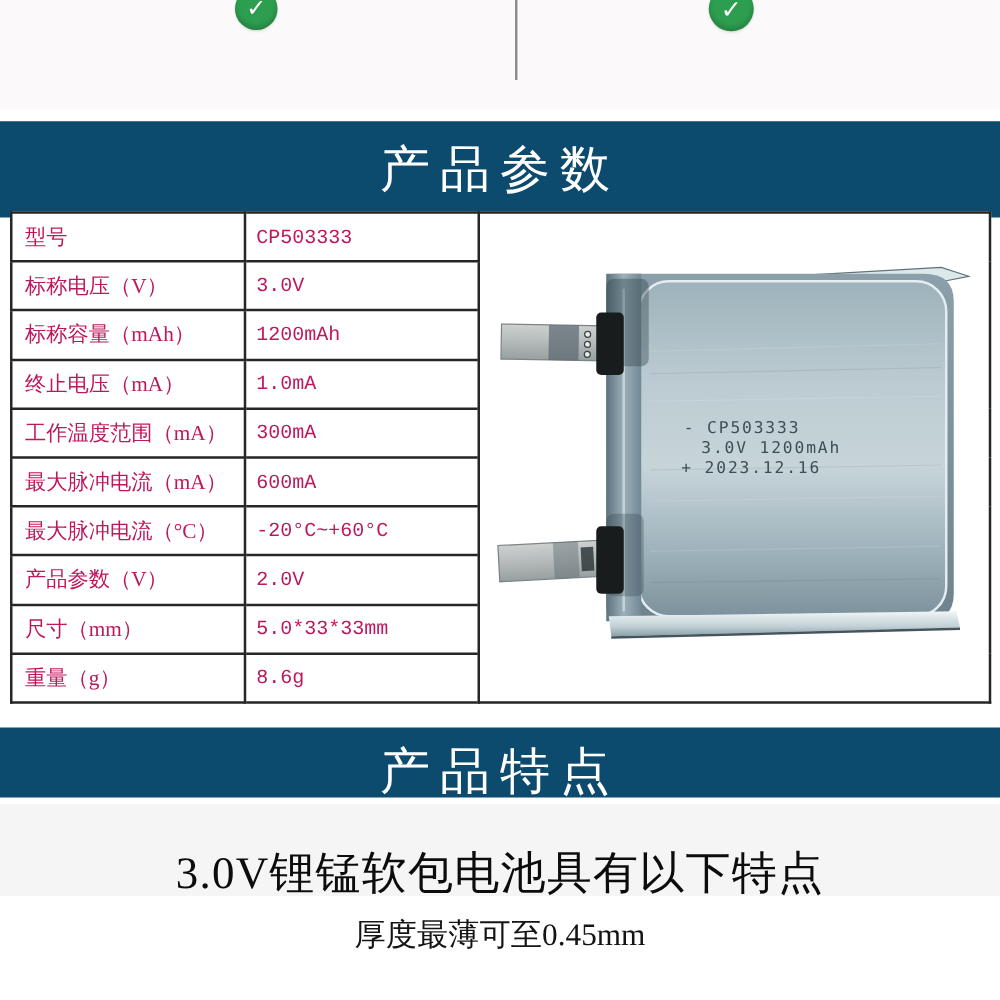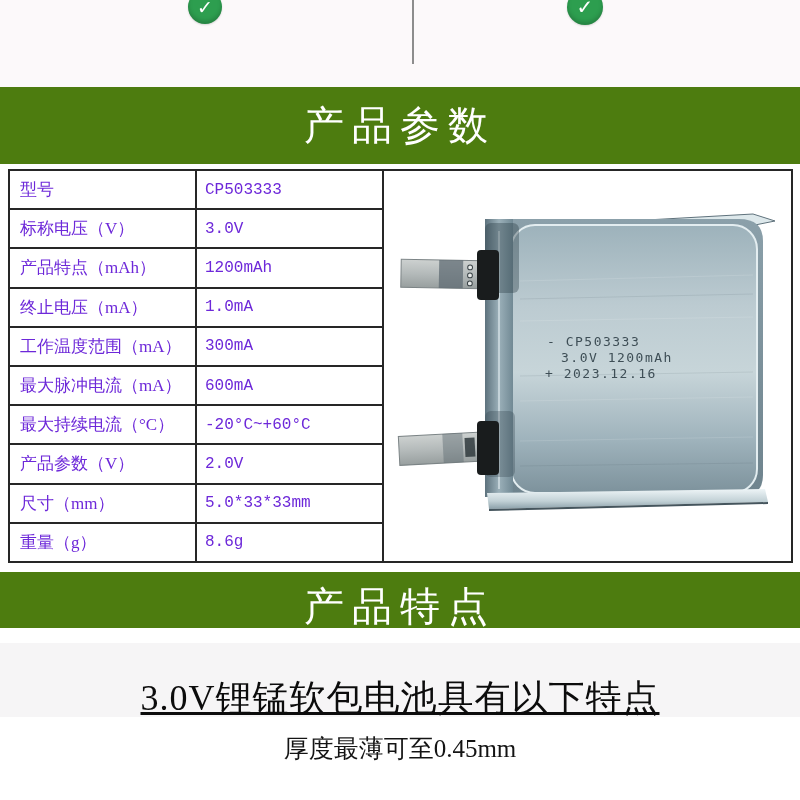--- a/index.html
+++ b/index.html
@@ -11,39 +11,39 @@
   .top-strip { position:absolute; left:0; top:0; width:800px; height:87px; background:#fcf9fa; overflow:hidden; }
   .check-badge { position:absolute; border-radius:50%; background:#2d9e4f; color:#ffffff;
                  display:flex; align-items:center; justify-content:center;
                  box-shadow: inset 0 -3px 4px rgba(0,0,0,.18), 0 1px 2px rgba(0,0,0,.15);
                  font-family:"DejaVu Sans",sans-serif; font-weight:bold; }
   .check-badge.left  { left:188px; top:-10px; width:34px; height:34px; font-size:19px; }
   .check-badge.right { left:567px; top:-11px; width:36px; height:36px; font-size:20px; }
   .v-divider { position:absolute; left:412px; top:0; width:2px; height:64px; background:#8d8d8d; }
 
   
-  .banner { position:absolute; left:0; width:800px; background:#4d7c0f; color:#ffffff;
-            text-align:center; letter-spacing:8px; font-size:40px; }
+  .banner { position:absolute; left:0; width:800px; background:#0c4a6e; color:#ffffff;
+            text-align:center; letter-spacing:8px; font-size:40px;margin-top:10px; }
   .banner.params   { top:87px;  height:77px; line-height:77px; }
   .banner.features { top:572px; height:56px; line-height:69px; }
 
   
   .spec-table { position:absolute; left:8px; top:169px; width:783px; height:394px;
                 border-collapse:collapse; table-layout:fixed; background:#ffffff; }
-  .spec-table td { border:2px solid #262626; font-size:17px; color:#6d28d9; vertical-align:middle; }
+  .spec-table td { border:2px solid #262626; font-size:17px; color:#be185d; vertical-align:middle; }
   .spec-table td.lbl { width:187px; padding-left:10px; }
   .spec-table td.val { width:187px; padding-left:8px;
                        font-family:"Liberation Mono","DejaVu Sans Mono",monospace; font-size:16px;border-radius:19px; }
   .spec-table td.photo { width:409px; background:#ffffff; padding:0; }
   .spec-table tr { height:39px; }
 
   
   .feature-band { position:absolute; left:0; top:643px; width:800px; height:74px; background:#f6f5f6; }
   .feature-headline { position:absolute; left:0; top:678px; width:800px; text-align:center;
-                      font-size:36px; line-height:40px; color:#0c0c0c; letter-spacing:1px;text-decoration:underline; }
+                      font-size:36px; line-height:40px; color:#0c0c0c; letter-spacing:1px; }
   .feature-subline  { position:absolute; left:0; top:734px; width:800px; text-align:center;
                       font-size:25px; line-height:30px; color:#141414; }
 
   .battery-svg { display:block; margin:0 auto; }
 </style>
 </head>
 <body>
 
 <div class="stage">
 
@@ -147,37 +147,37 @@
               <text x="160" y="207">+ 2023.12.16</text>
             </g>
           </svg>
         </td>
       </tr>
       <tr>
         <td class="lbl">标称电压（V）</td>
         <td class="val">3.0V</td>
       </tr>
       <tr>
-        <td class="lbl">产品特点（mAh）</td>
+        <td class="lbl">标称容量（mAh）</td>
         <td class="val">1200mAh</td>
       </tr>
       <tr>
         <td class="lbl">终止电压（mA）</td>
         <td class="val">1.0mA</td>
       </tr>
       <tr>
         <td class="lbl">工作温度范围（mA）</td>
         <td class="val">300mA</td>
       </tr>
       <tr>
         <td class="lbl">最大脉冲电流（mA）</td>
         <td class="val">600mA</td>
       </tr>
       <tr>
-        <td class="lbl">最大持续电流（°C）</td>
+        <td class="lbl">最大脉冲电流（°C）</td>
         <td class="val">-20°C~+60°C</td>
       </tr>
       <tr>
         <td class="lbl">产品参数（V）</td>
         <td class="val">2.0V</td>
       </tr>
       <tr>
         <td class="lbl">尺寸（mm）</td>
         <td class="val">5.0*33*33mm</td>
       </tr>

